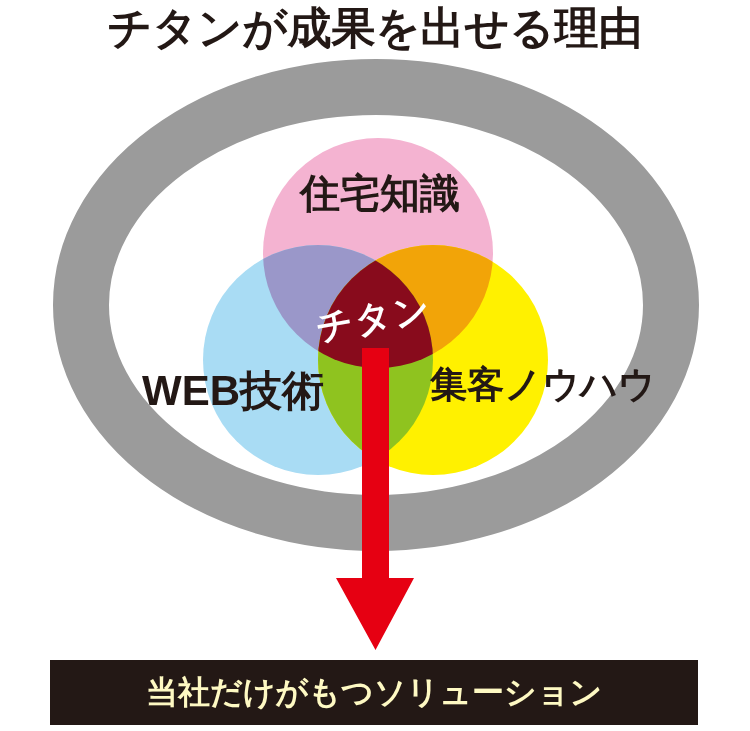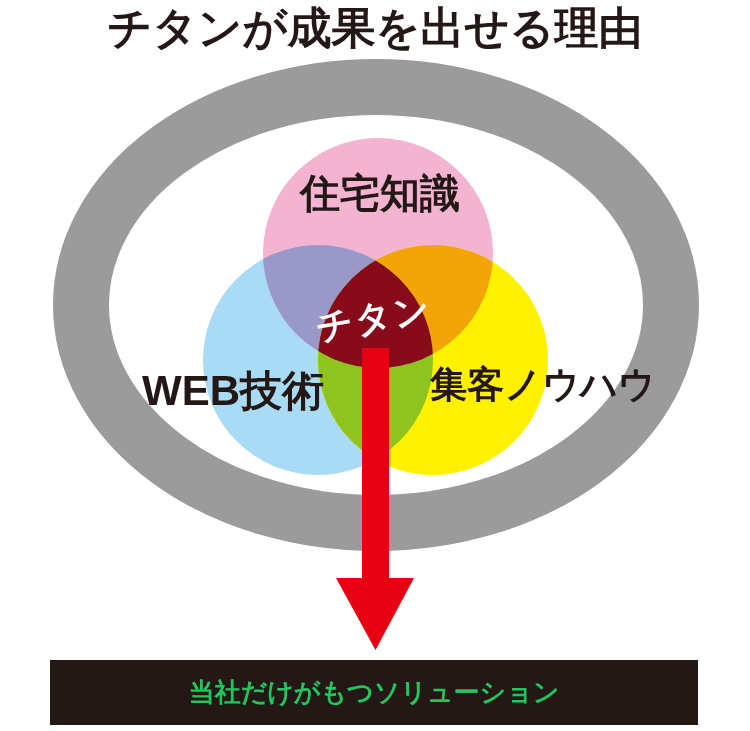--- a/index.html
+++ b/index.html
@@ -38,22 +38,22 @@
   .solution-banner {
     position: absolute;
     left: 50px; top: 660px;
     width: 648px; height: 65px;
     background: #231815;
     display: flex;
     align-items: center;
     justify-content: center;
   }
   .solution-banner .banner-text {
-    color: #22c55e;
-    font-size: 26px;
+    color: #fef9c3;
+    font-size: 32px;
     font-weight: 900;
     white-space: nowrap;
     letter-spacing: 0px;
   }
 </style>
 </head>
 <body>
 
 <div class="page">
 

